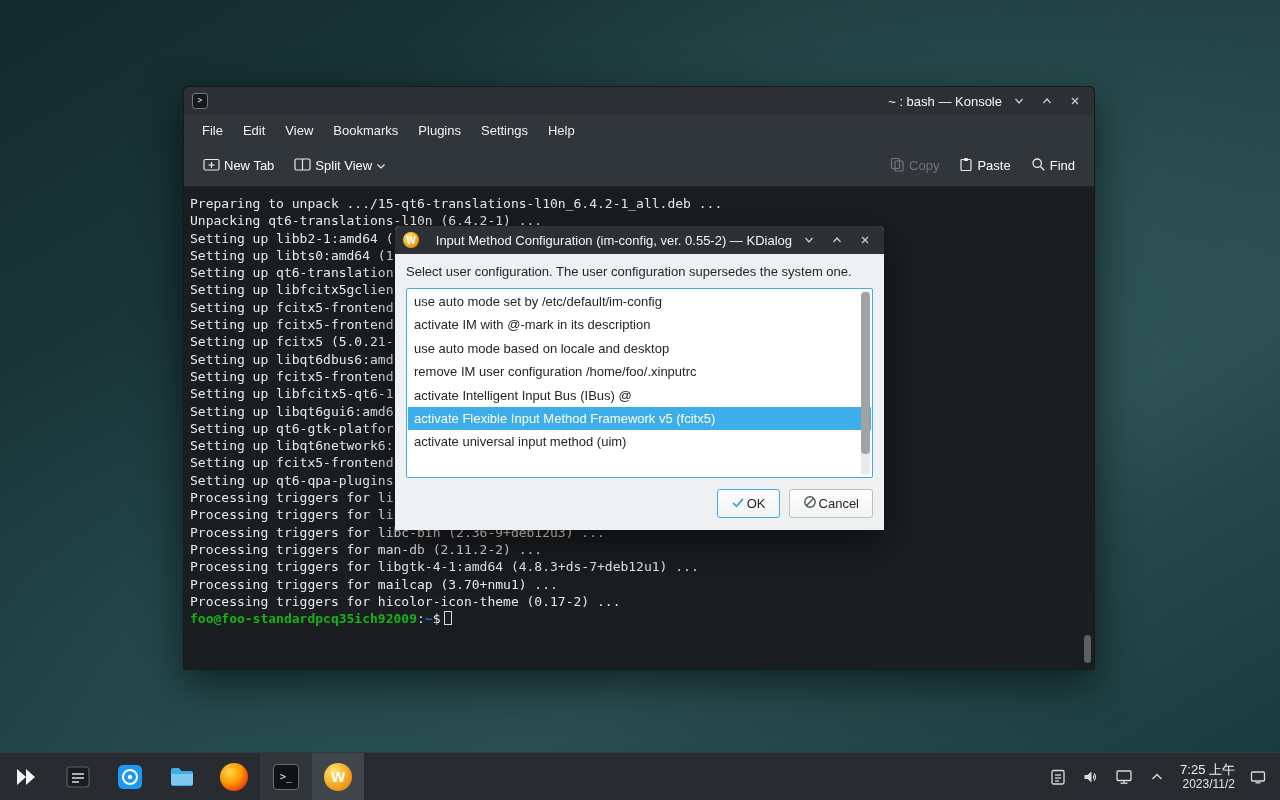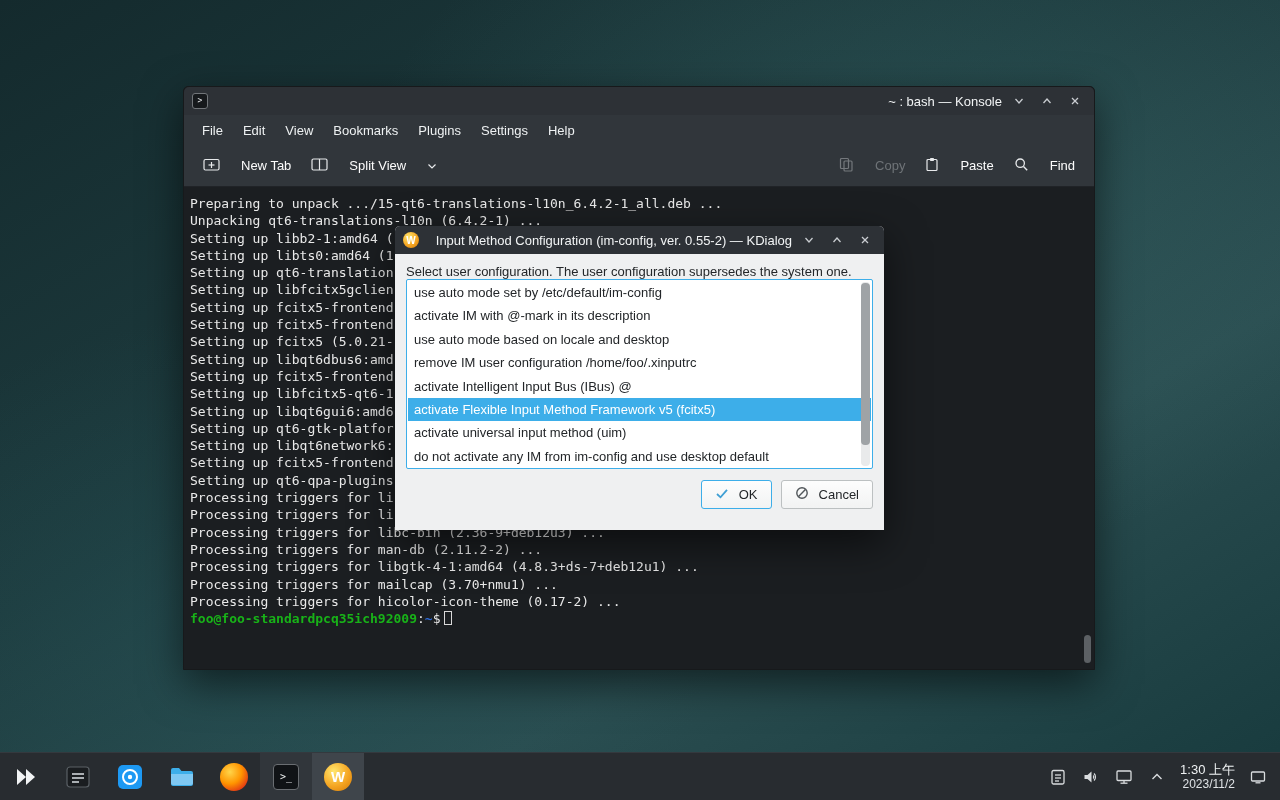--- a/index.html
+++ b/index.html
@@ -16,45 +16,45 @@
   .window { position:absolute; border-radius:5px 5px 0 0; box-shadow:0 14px 42px rgba(0,0,0,.55); }
   .titlebar { height:28px; background:#2d3136; border-radius:5px 5px 0 0; display:flex; align-items:center; padding:0 8px; gap:6px; }
   .titlebar .tb-title { flex:1; text-align:right; color:#f2f4f5; font-size:13px; white-space:nowrap; overflow:hidden; }
   .cap-btn { width:22px; height:22px; display:flex; align-items:center; justify-content:center; border-radius:3px; flex:0 0 auto; }
 
   
   .konsole { left:183px; top:86px; width:912px; height:584px; background:#1b1e21; border:1px solid #17191b; }
   .menubar { height:30px; background:#31363b; display:flex; align-items:center; padding:0 8px; color:#eef1f2; font-size:13px; }
   .menu-item { padding:5px 10px; border-radius:3px; }
   .toolbar { height:42px; background:#31363b; border-bottom:1px solid #202327; display:flex; align-items:center; padding:0 10px; gap:2px; color:#fcfcfc; font-size:13px; }
-  .tool-button { display:flex; align-items:center; gap:21px; padding:7px 9px; border-radius:3px; white-space:nowrap;justify-content:center; }
+  .tool-button { display:flex; align-items:center; gap:4px; padding:7px 9px; border-radius:3px; white-space:nowrap;justify-content:center; }
   .tool-button.disabled { color:#6f7478; }
   .tb-spacer { flex:1; }
 
   .terminal { position:absolute; left:0; right:0; top:101px; bottom:0; background:#1b1e21; padding:7px 0 0 6px;
     font-family:"DejaVu Sans Mono",monospace; font-size:13px; line-height:17.3px; color:#e9e9e9; overflow:hidden; }
   .term-line { white-space:pre; height:17.3px; }
   .p-green { color:#18b218; font-weight:bold; }
   .p-blue  { color:#2e6bd8; font-weight:bold; }
   .p-white { color:#e9e9e9; }
   .cursor { display:inline-block; width:8px; height:14px; border:1px solid #d9d9d9; margin-left:4px; vertical-align:-2px; }
   .term-scrollbar { position:absolute; right:3px; bottom:6px; width:7px; height:28px; background:#5c6064; border-radius:4px; }
 
   
   .kdialog { left:395px; top:226px; width:489px; height:304px; background:#eff0f1; z-index:5; }
   .dialog-body { padding:10px 11px 0 11px; }
-  .dialog-message { font-size:13px; color:#232629; margin-bottom:0; white-space:nowrap; }
+  .dialog-message { font-size:13px; color:#232629; margin-bottom:9px; white-space:nowrap; }
   .listbox { position:relative; height:190px; background:#ffffff; border:1px solid #3daee9; border-radius:2px; overflow:hidden; }
   .listitems { position:absolute; inset:1px 14px 1px 1px; }
   .list-item { height:23.4px; line-height:23.4px; padding-left:6px; font-size:13px; color:#232629; white-space:nowrap; }
   .list-item.selected { background:#3daee9; color:#ffffff; margin-right:-13px; }
   .list-scroll-track { position:absolute; top:2px; bottom:2px; right:2px; width:9px; background:#e9eaeb; border-radius:4px; }
   .list-scroll-thumb { position:absolute; top:1px; left:0; width:100%; height:88%; background:#9fa3a6; border-radius:4px; }
   .dialog-buttons { display:flex; justify-content:flex-end; gap:9px; padding:11px; }
-  .btn { display:flex; align-items:center; gap:10px; height:29px; padding:0 13px; background:linear-gradient(#fdfdfd,#f2f3f3);
+  .btn { display:flex; align-items:center; gap:2px; height:29px; padding:0 13px; background:linear-gradient(#fdfdfd,#f2f3f3);
     border:1px solid #bcc0c1; border-radius:3px; font-size:13px; color:#232629; }
   .btn.focused { border-color:#3daee9; }
   .dlg-icon { width:16px; height:16px; border-radius:50%; background:radial-gradient(circle at 35% 30%, #ffe66e, #f5a623 55%, #d97e07 95%);
     display:flex; align-items:center; justify-content:center; color:#fff; font-size:10px; font-weight:bold; flex:0 0 auto; }
 
   .konsole-app-icon { width:16px; height:16px; background:#16191c; border:1px solid #72767a; border-radius:3px;
     color:#e8eaec; font-family:"DejaVu Sans Mono",monospace; font-size:8px; line-height:13px; text-align:center; flex:0 0 auto; }
 
   
   .taskbar { position:absolute; left:0; bottom:0; width:1280px; height:48px; background:#282c30; border-top:1px solid #34393e;
@@ -226,21 +226,20 @@
     <div class="dialog-message">Select user configuration. The user configuration supersedes the system one.</div>
     <div class="listbox">
       <div class="listitems">
           <div class="list-item">use auto mode set by /etc/default/im-config</div>
           <div class="list-item">activate IM with @-mark in its description</div>
           <div class="list-item">use auto mode based on locale and desktop</div>
           <div class="list-item">remove IM user configuration /home/foo/.xinputrc</div>
           <div class="list-item">activate Intelligent Input Bus (IBus) @</div>
           <div class="list-item selected">activate Flexible Input Method Framework v5 (fcitx5)</div>
           <div class="list-item">activate universal input method (uim)</div>
-          <div class="list-item">do not activate any IM from im-config and use desktop default</div>
         </div>
       <span class="list-scroll-track">
           <span class="list-scroll-thumb"></span>
         </span>
     </div>
   </div>
 
   <div class="dialog-buttons">
     <span class="btn focused">
       <span>
@@ -324,21 +323,21 @@
           <line x1="9" y1="12.5" x2="9" y2="15" stroke="#d9dcde" stroke-width="1.3"></line>
           <line x1="5.5" y1="15.2" x2="12.5" y2="15.2" stroke="#d9dcde" stroke-width="1.3"></line>
         </svg>
     </span>
     <span class="tray-icon">
       <svg width="14" height="10" viewBox="0 0 14 10">
           <polyline points="2.5,7 7,2.5 11.5,7" fill="none" stroke="#d9dcde" stroke-width="1.4"></polyline>
         </svg>
     </span>
     <span class="clock">
-      <div class="time">1:30 上午</div>
+      <div class="time">7:25 上午</div>
       <div class="date">2023/11/2</div>
     </span>
     <span class="tray-icon">
       <svg width="18" height="18" viewBox="0 0 18 18">
           <rect x="2.5" y="4" width="13" height="9" rx="1" fill="none" stroke="#d9dcde" stroke-width="1.3"></rect>
           <line x1="6.5" y1="14.8" x2="11.5" y2="14.8" stroke="#d9dcde" stroke-width="1.3"></line>
         </svg>
     </span>
   </div>
 </div>

